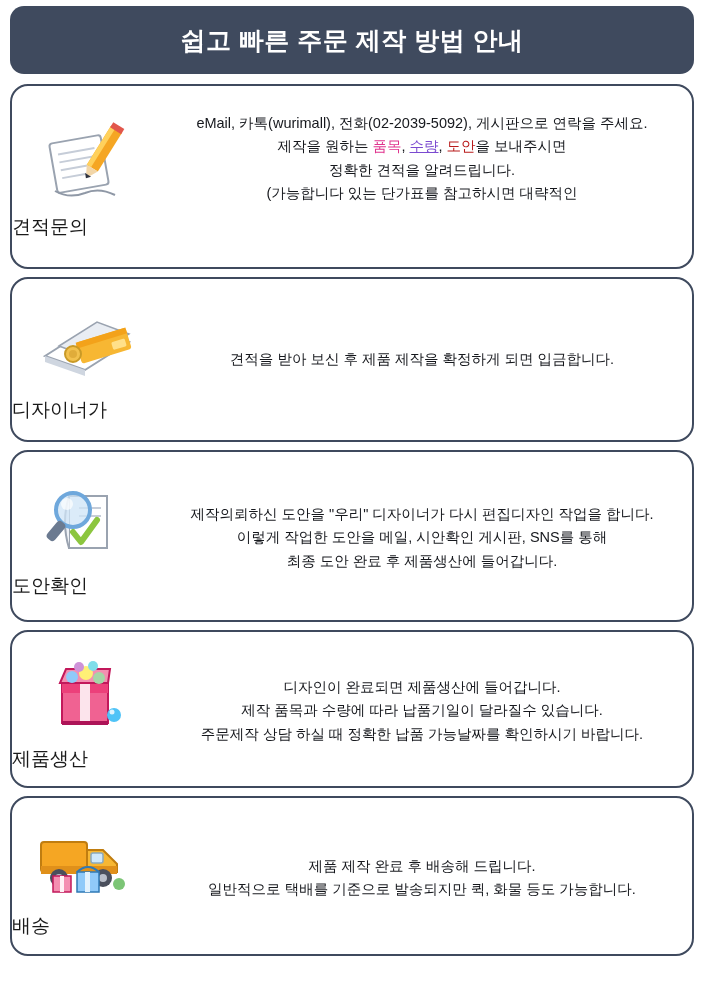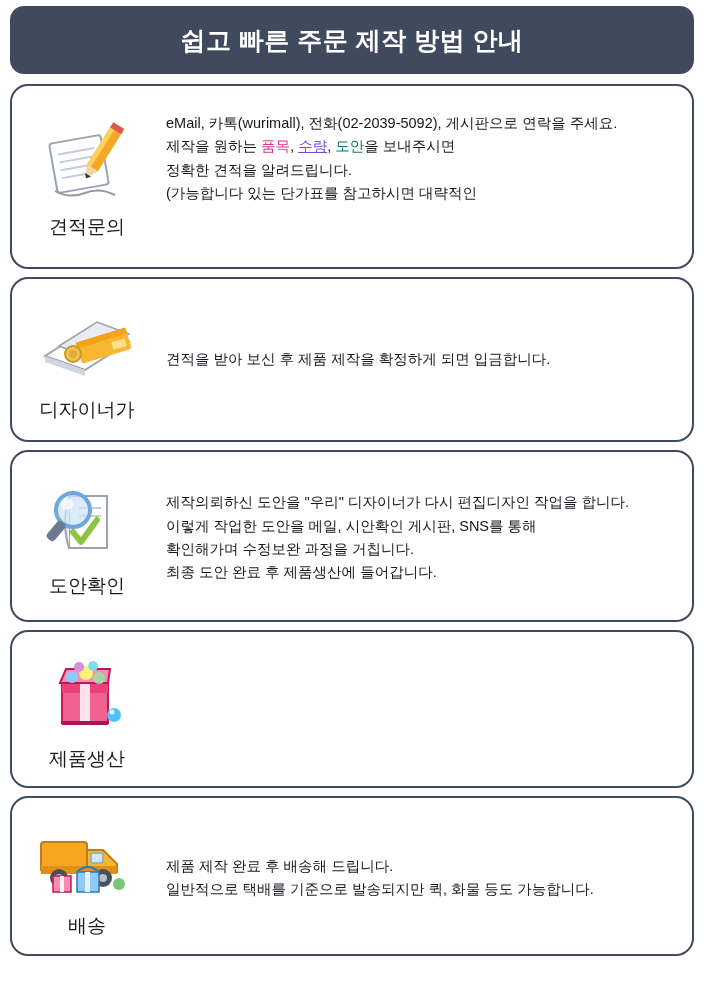--- a/index.html
+++ b/index.html
@@ -56,21 +56,20 @@
   .step-2 { height: 165px; }
   .step-3 { height: 172px; }
   .step-4 { height: 158px; }
   .step-5 { height: 160px; }
 
   .step-left {
     width: 150px;
     flex: 0 0 150px;
     display: flex;
     flex-direction: column;
-    align-items: center;
     justify-content: center;
     padding-top: 6px;
     box-sizing: border-box;
   }
   .icon-wrap {
     height: 86px;
     display: flex;
     align-items: center;
     justify-content: center;
   }
@@ -85,25 +84,26 @@
     display: flex;
     flex-direction: column;
     justify-content: center;
     padding: 0 14px 0 4px;
   }
   .line {
     font-size: 14.5px;
     color: #16181d;
     line-height: 1.62;
     white-space: pre-wrap;
+    text-align: center;
   }
   .line.indent { padding-left: 14px; }
   .hl-pink   { color: #e0338e; margin-top: 48px; }
   .hl-purple { color: #7b4ad0; text-decoration: underline; }
-  .hl-blue   { color: #0f766e; }
+  .hl-blue   { color: #b91c1c; }
 
   
   .text-1 { padding-top: 4px; justify-content: flex-start; margin-top: 22px; }
   .text-3 { margin-top: 4px; }
   .text-4 { margin-top: 4px; }
   .text-5 { margin-top: 4px; }
 
   
   svg { display: block; }
 </style>
@@ -190,21 +190,20 @@
               <circle cx="28" cy="22" r="6" fill="#ffffff" fill-opacity="0.7"></circle>
               <rect x="12" y="38" width="10" height="22" rx="4" fill="#6b7a90" transform="rotate(40 17 49)"></rect>
             </g>
           </svg>
         </div>
         <div class="step-label">도안확인</div>
       </div>
       <div class="step-right text-3">
         <div class="line">제작의뢰하신 도안을 "우리" 디자이너가 다시 편집디자인 작업을 합니다.</div>
         <div class="line">이렇게 작업한 도안을 메일, 시안확인 게시판, SNS를 통해</div>
-        <div class="line">확인해가며 수정보완 과정을 거칩니다.</div>
         <div class="line">최종 도안 완료 후 제품생산에 들어갑니다.</div>
       </div>
     </div>
 
     <div class="step step-4">
       <div class="step-left">
         <div class="icon-wrap">
           <svg width="90" height="84" viewBox="0 0 90 84">
             <g>
               <rect x="20" y="30" width="46" height="40" fill="#f06292" stroke="#c2185b" stroke-width="2"></rect>
@@ -216,20 +215,25 @@
               <circle cx="57" cy="25" r="6" fill="#a5d6a7"></circle>
               <circle cx="37" cy="14" r="5" fill="#ce93d8"></circle>
               <circle cx="51" cy="13" r="5" fill="#80deea"></circle>
               <circle cx="72" cy="62" r="7" fill="#4fc3f7"></circle>
               <circle cx="70" cy="59" r="2.5" fill="#ffffff" fill-opacity="0.8"></circle>
               <rect x="20" y="68" width="46" height="4" fill="#ad1457"></rect>
             </g>
           </svg>
         </div>
         <div class="step-label">제품생산</div>
+      </div>
+      <div class="step-right text-4">
+        <div class="line">디자인이 완료되면 제품생산에 들어갑니다.</div>
+        <div class="line">제작 품목과 수량에 따라 납품기일이 달라질수 있습니다.</div>
+        <div class="line">주문제작 상담 하실 때 정확한 납품 가능날짜를 확인하시기 바랍니다.</div>
       </div>
     </div>
 
     <div class="step step-5">
       <div class="step-left">
         <div class="icon-wrap">
           <svg width="108" height="80" viewBox="0 0 108 80">
             <g>
               <rect x="8" y="20" width="46" height="30" rx="3" fill="#f5a623" stroke="#c07d10" stroke-width="2"></rect>
               <path d="M54 28 h16 l14 14 v8 h-30 z" fill="#f7b733" stroke="#c07d10" stroke-width="2"></path>

